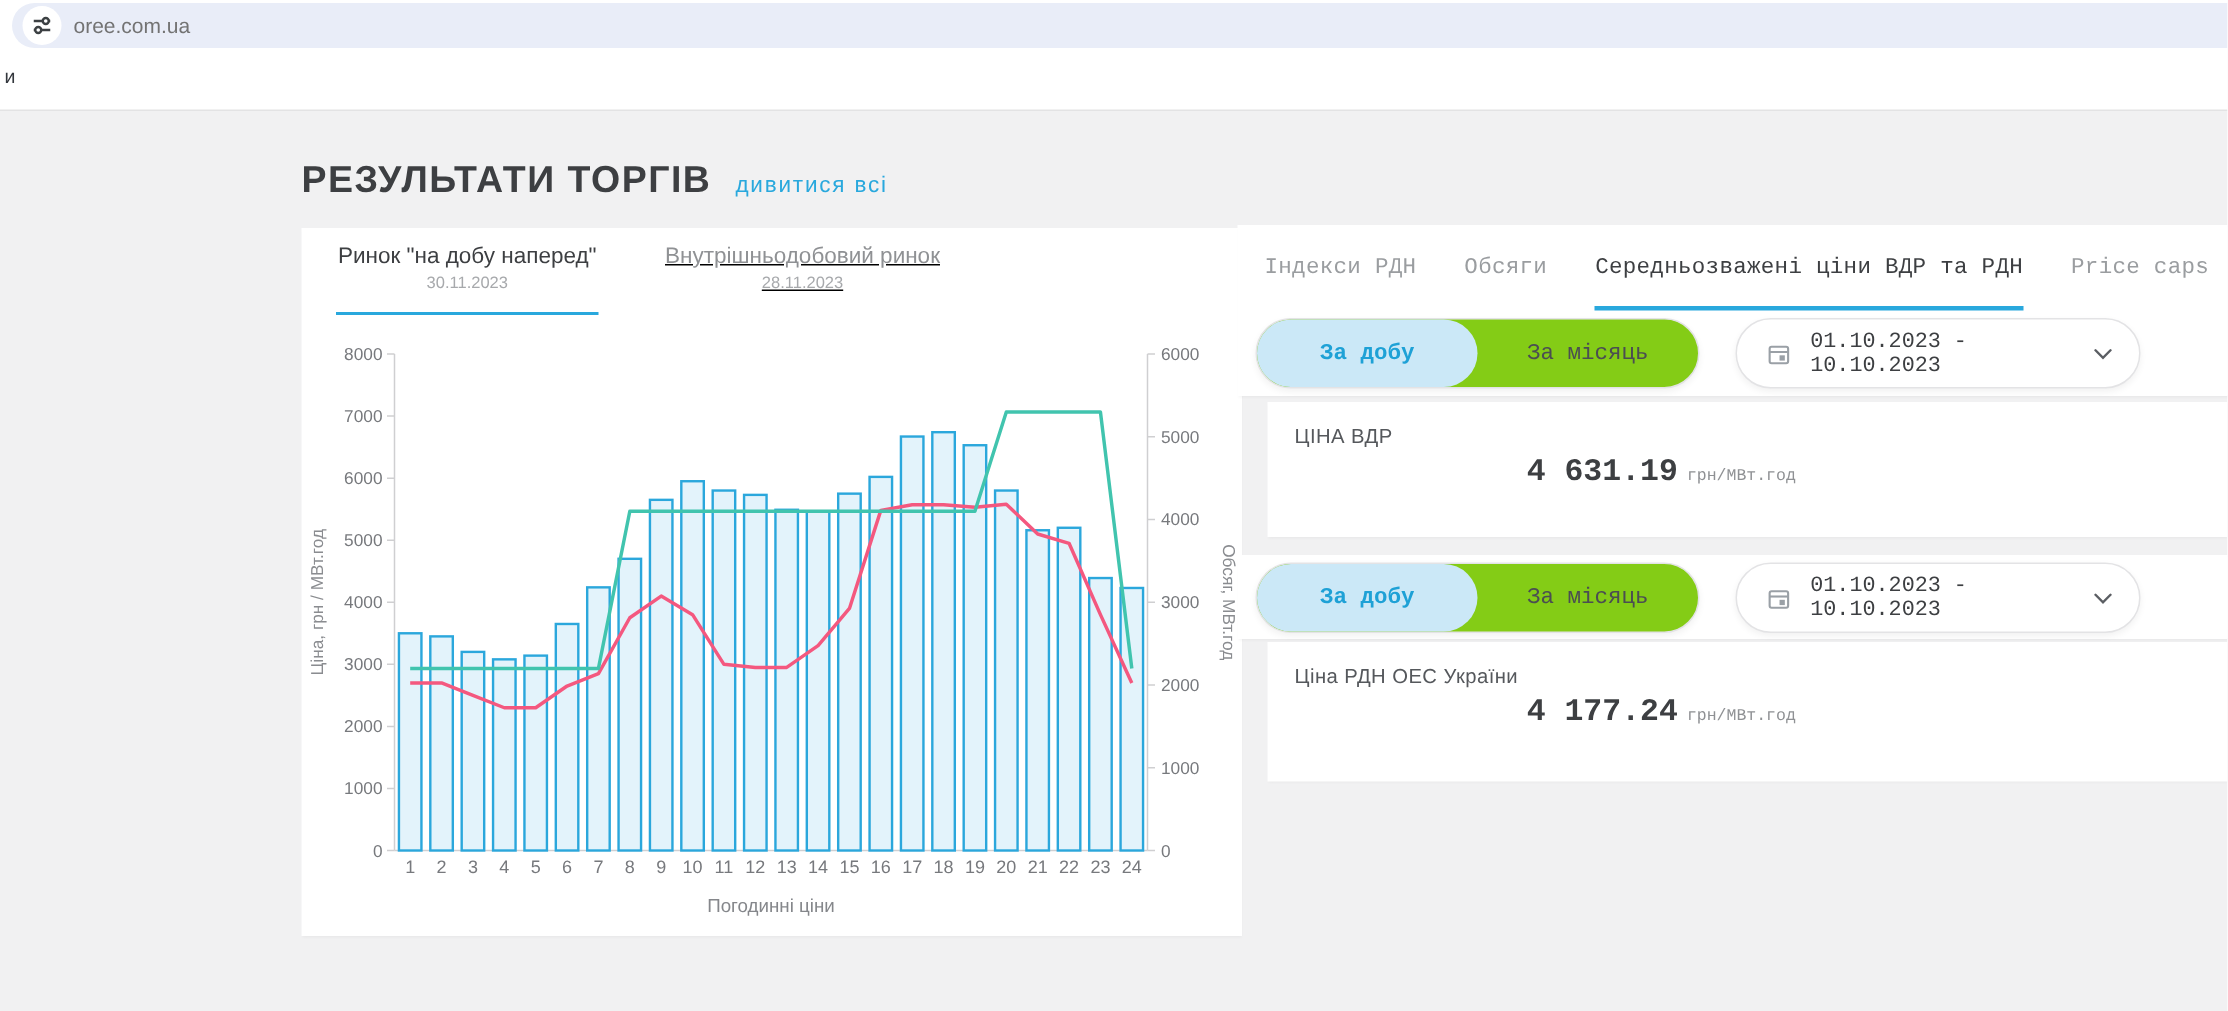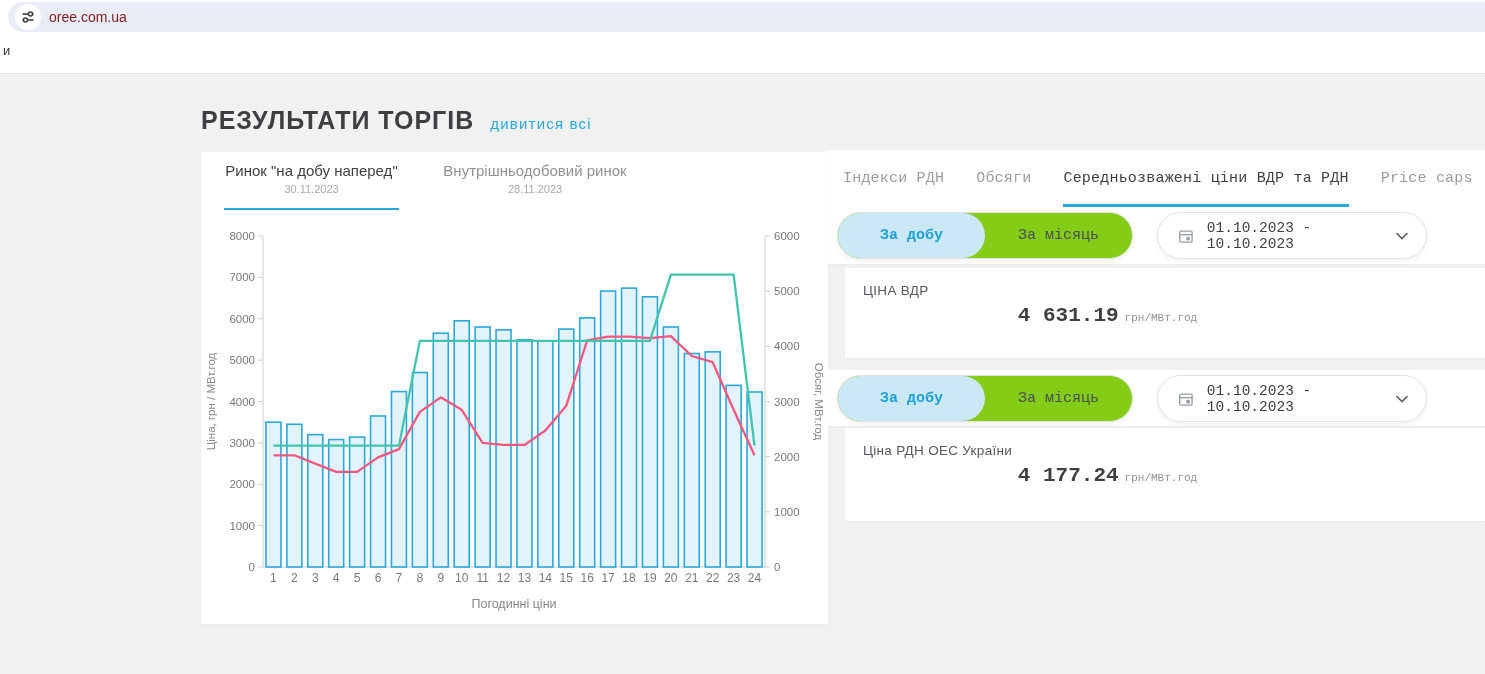--- a/index.html
+++ b/index.html
@@ -3,42 +3,42 @@
 <meta charset="utf-8">
 <style>
   * { margin:0; padding:0; box-sizing:border-box; }
   html,body { width:1485px; height:674px; font-family:"Liberation Sans", sans-serif; background:#ffffff; overflow:hidden; }
   .stage { position:relative; width:1485px; height:674px; background:#ffffff; }
 
   
   .topbar { position:absolute; left:0; top:0; width:1485px; height:33px; background:#ffffff; }
   .omnibox { position:absolute; left:8px; top:2px; right:0; height:30px; background:#e9edf8; border-radius:16px 0 0 16px; }
   .omni-circle { position:absolute; left:7px; top:2px; width:26px; height:26px; background:#ffffff; border-radius:50%; display:flex; align-items:center; justify-content:center; }
-  .omni-url { position:absolute; left:41px; top:0; height:30px; line-height:30px; font-size:14px; color:#7f1d1d; }
+  .omni-url { position:absolute; left:41px; top:0; height:30px; line-height:30px; font-size:14px; color:#737373; }
   .suggest-row { position:absolute; left:0; top:33px; width:1485px; height:40px; background:#ffffff; }
   .suggest-text { position:absolute; left:3px; top:10px; font-size:13px; color:#33373d; }
   .top-divider { position:absolute; left:0; top:73px; width:1485px; height:1px; background:#e3e3e4; }
 
   
   .page-bg { position:absolute; left:0; top:74px; width:1485px; height:600px; background:#f1f1f2; }
 
   .page-title-row { position:absolute; left:201px; top:106px; display:flex; align-items:baseline; gap:16px; }
   .page-title { font-size:25px; font-weight:bold; color:#3d3f42; letter-spacing:1px; }
   .view-all { font-size:15px; color:#29a8dd; letter-spacing:1.2px; cursor:pointer; text-decoration:none; }
 
   
   .chart-card { position:absolute; left:201px; top:152px; width:627px; height:472px; background:#ffffff; box-shadow:0 1px 2px rgba(0,0,0,0.04); }
   .market-tabs { position:relative; height:58px; display:flex; }
   .market-tab { text-align:center; padding-top:10px; cursor:pointer; }
   .market-tab .mt-label { font-size:15px; color:#8f9194; }
   .market-tab .mt-date { font-size:11px; color:#a7a9ac; margin-top:4px; }
   .market-tab.active { border-bottom:2px solid #29a8dd; }
   .market-tab.active .mt-label { color:#3d3f42; }
   .market-tab.tab1 { margin-left:23px; width:175px; }
-  .market-tab.tab2 { margin-left:36px; width:200px; }
+  .market-tab.tab2 { margin-left:36px; width:200px;text-decoration:underline; }
   #chart-svg { position:absolute; left:0; top:58px; }
   #chart-svg text { font-family:"Liberation Sans", sans-serif; }
 
   
   .rp-block { position:absolute; left:825px; width:716px; background:#ffffff; box-shadow:0 1px 2px rgba(0,0,0,0.04);font-family:Liberation Mono, monospace; }
   .rp-tabs-block { top:150px; height:114px; }
   .rp-tabs { display:flex; align-items:stretch; height:57px; padding-left:18px; gap:32px; }
   .rp-tab { display:flex; align-items:center; font-size:15px; color:#9a9da0; cursor:pointer; letter-spacing:0.2px; }
   .rp-tab.active { color:#3d3f42; border-bottom:3px solid #29a8dd; padding-top:3px; }
 

